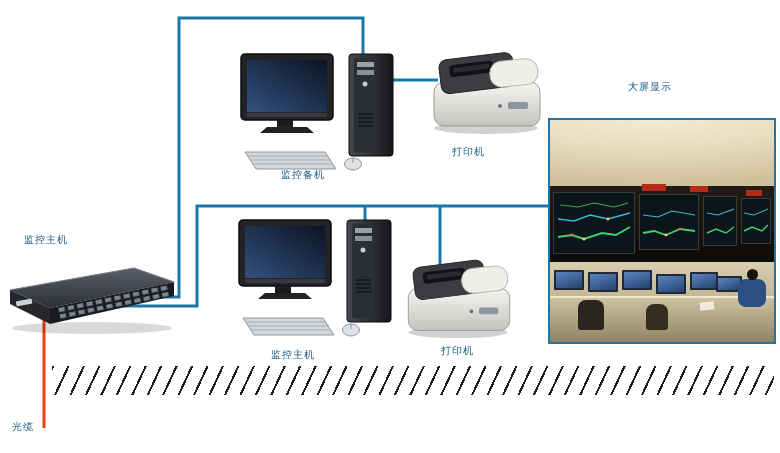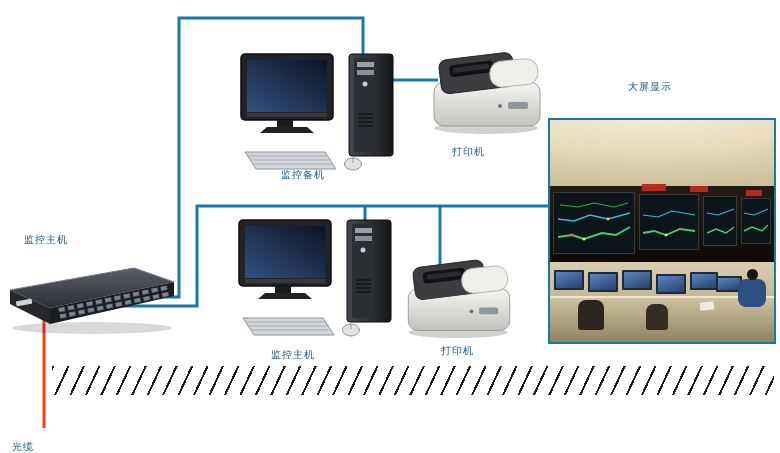--- a/index.html
+++ b/index.html
@@ -257,15 +257,15 @@
   </div>
 
   <div class="ground-hatch"></div>
 
   <div class="diagram-label" style="left:24px;top:233px;">监控主机</div>
   <div class="diagram-label" style="left:281px;top:168px;">监控备机</div>
   <div class="diagram-label" style="left:452px;top:145px;">打印机</div>
   <div class="diagram-label" style="left:271px;top:348px;text-align:right;">监控主机</div>
   <div class="diagram-label" style="left:441px;top:344px;">打印机</div>
   <div class="diagram-label" style="left:628px;top:80px;">大屏显示</div>
-  <div class="diagram-label" style="left:12px;top:440px;">光缆</div>
+  <div class="diagram-label" style="left:12px;top:420px;">光缆</div>
 
 </div>
 
 </body></html>

